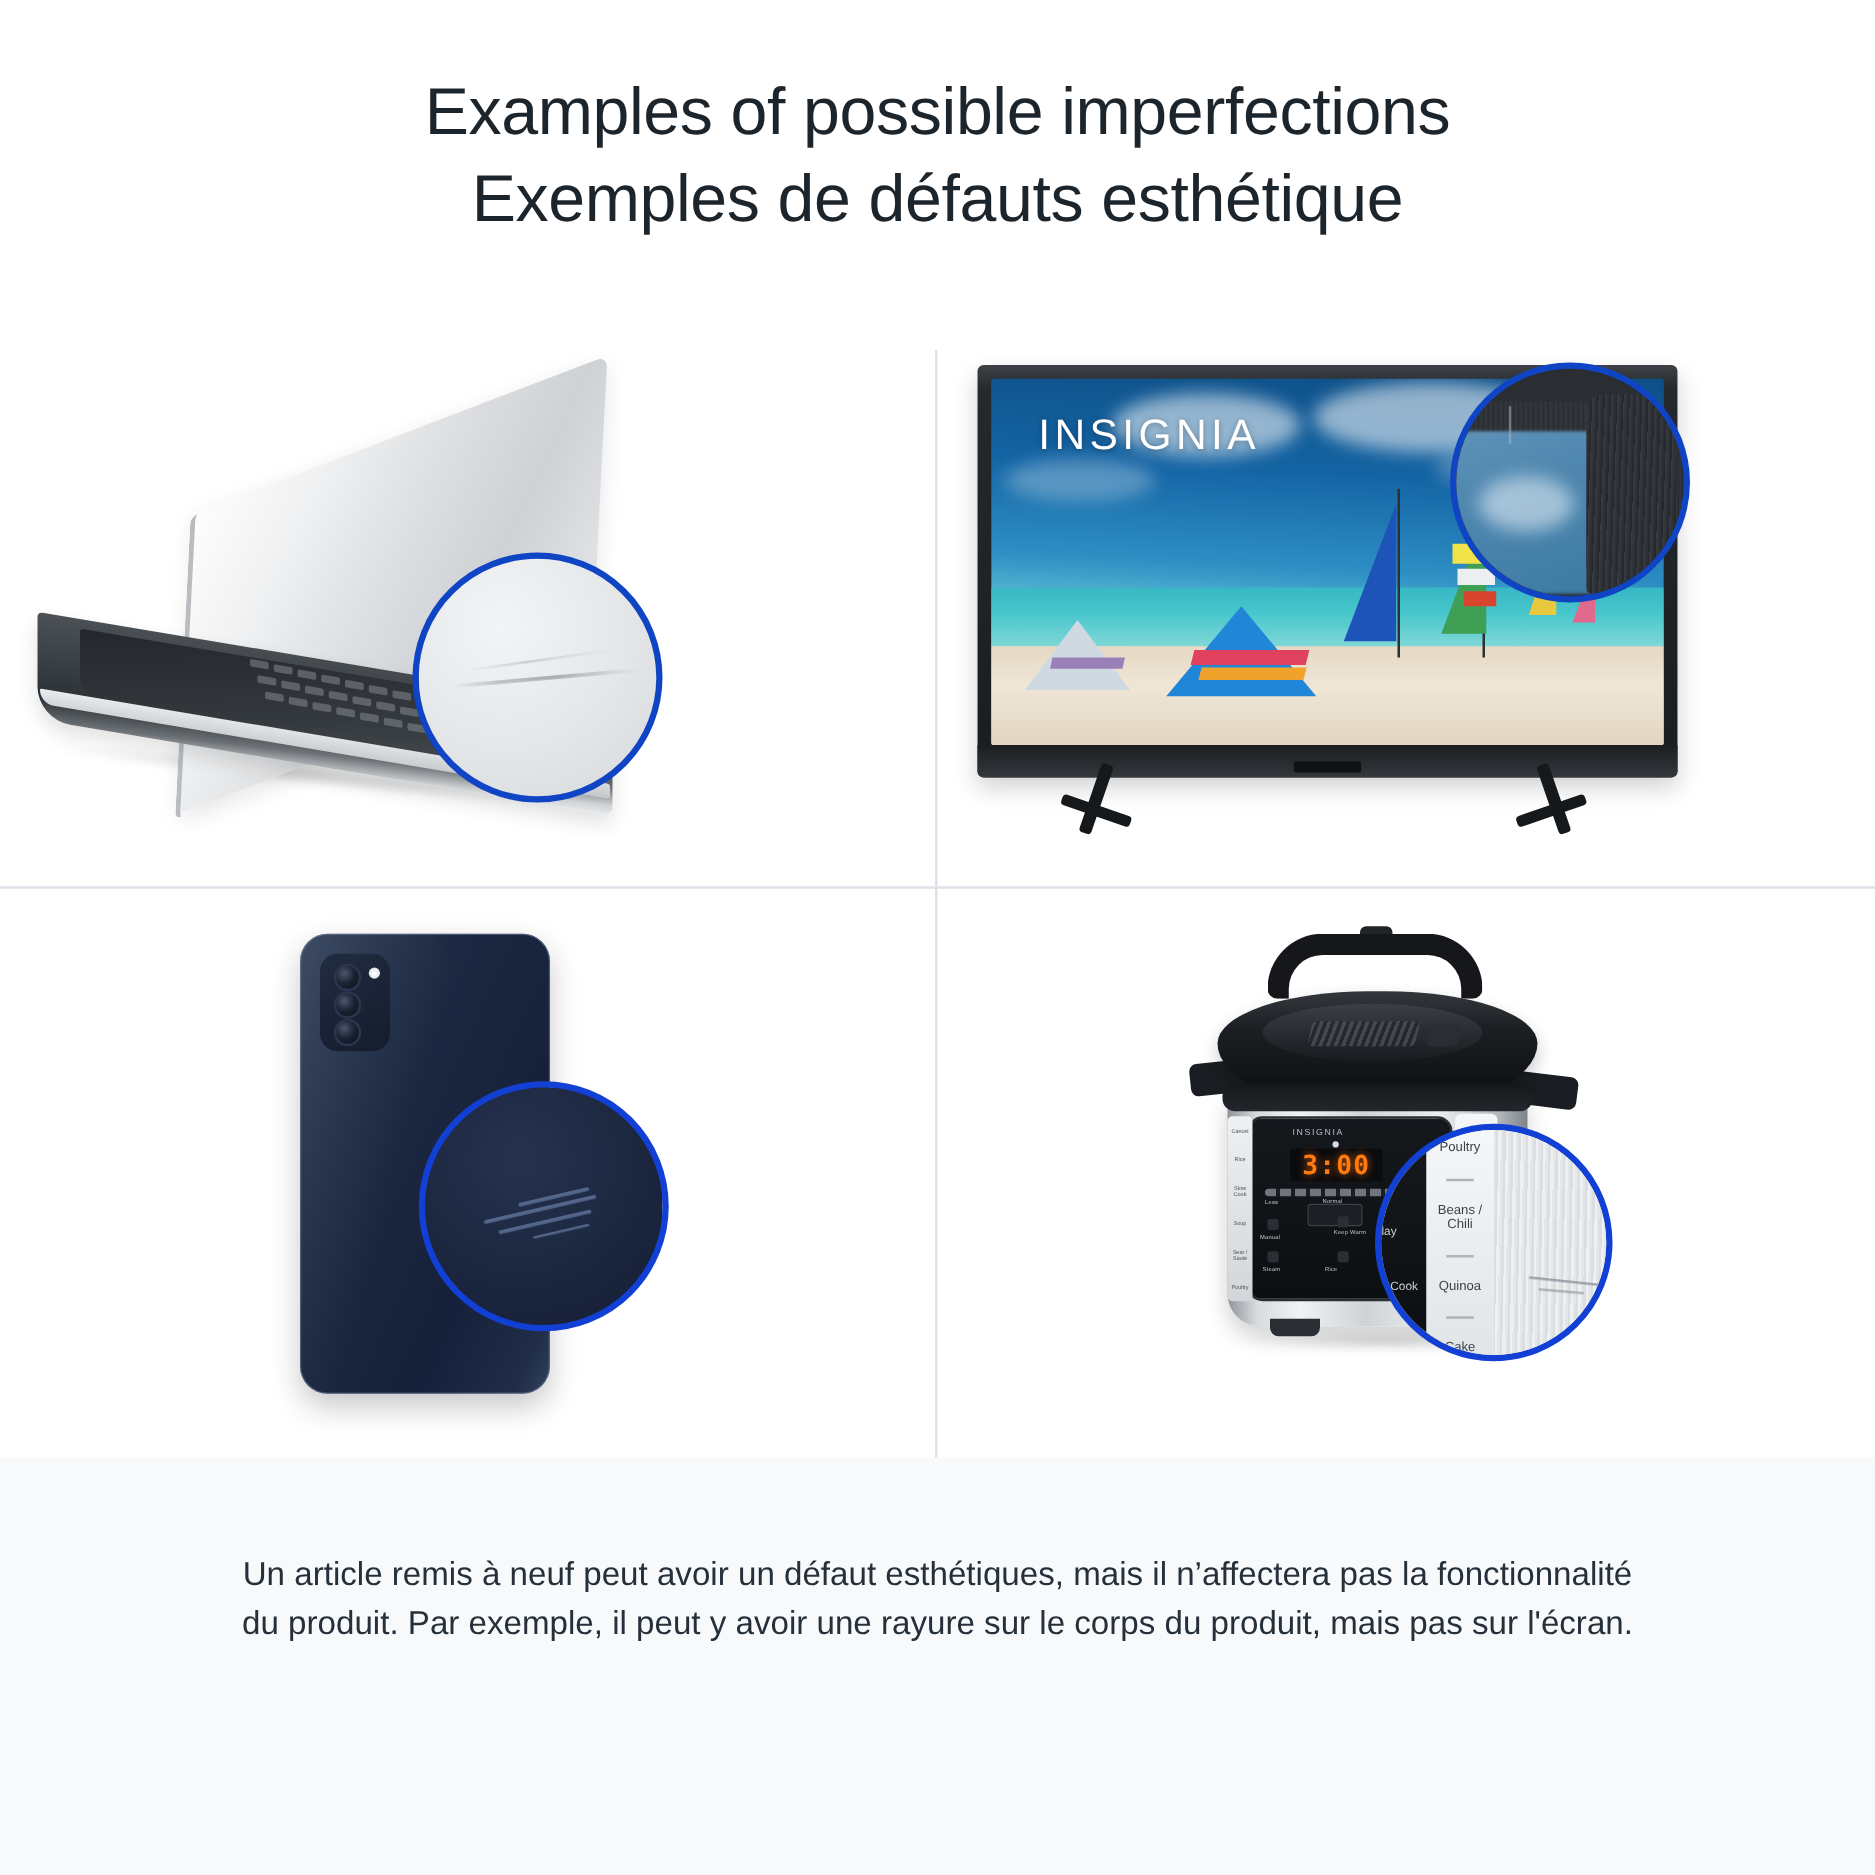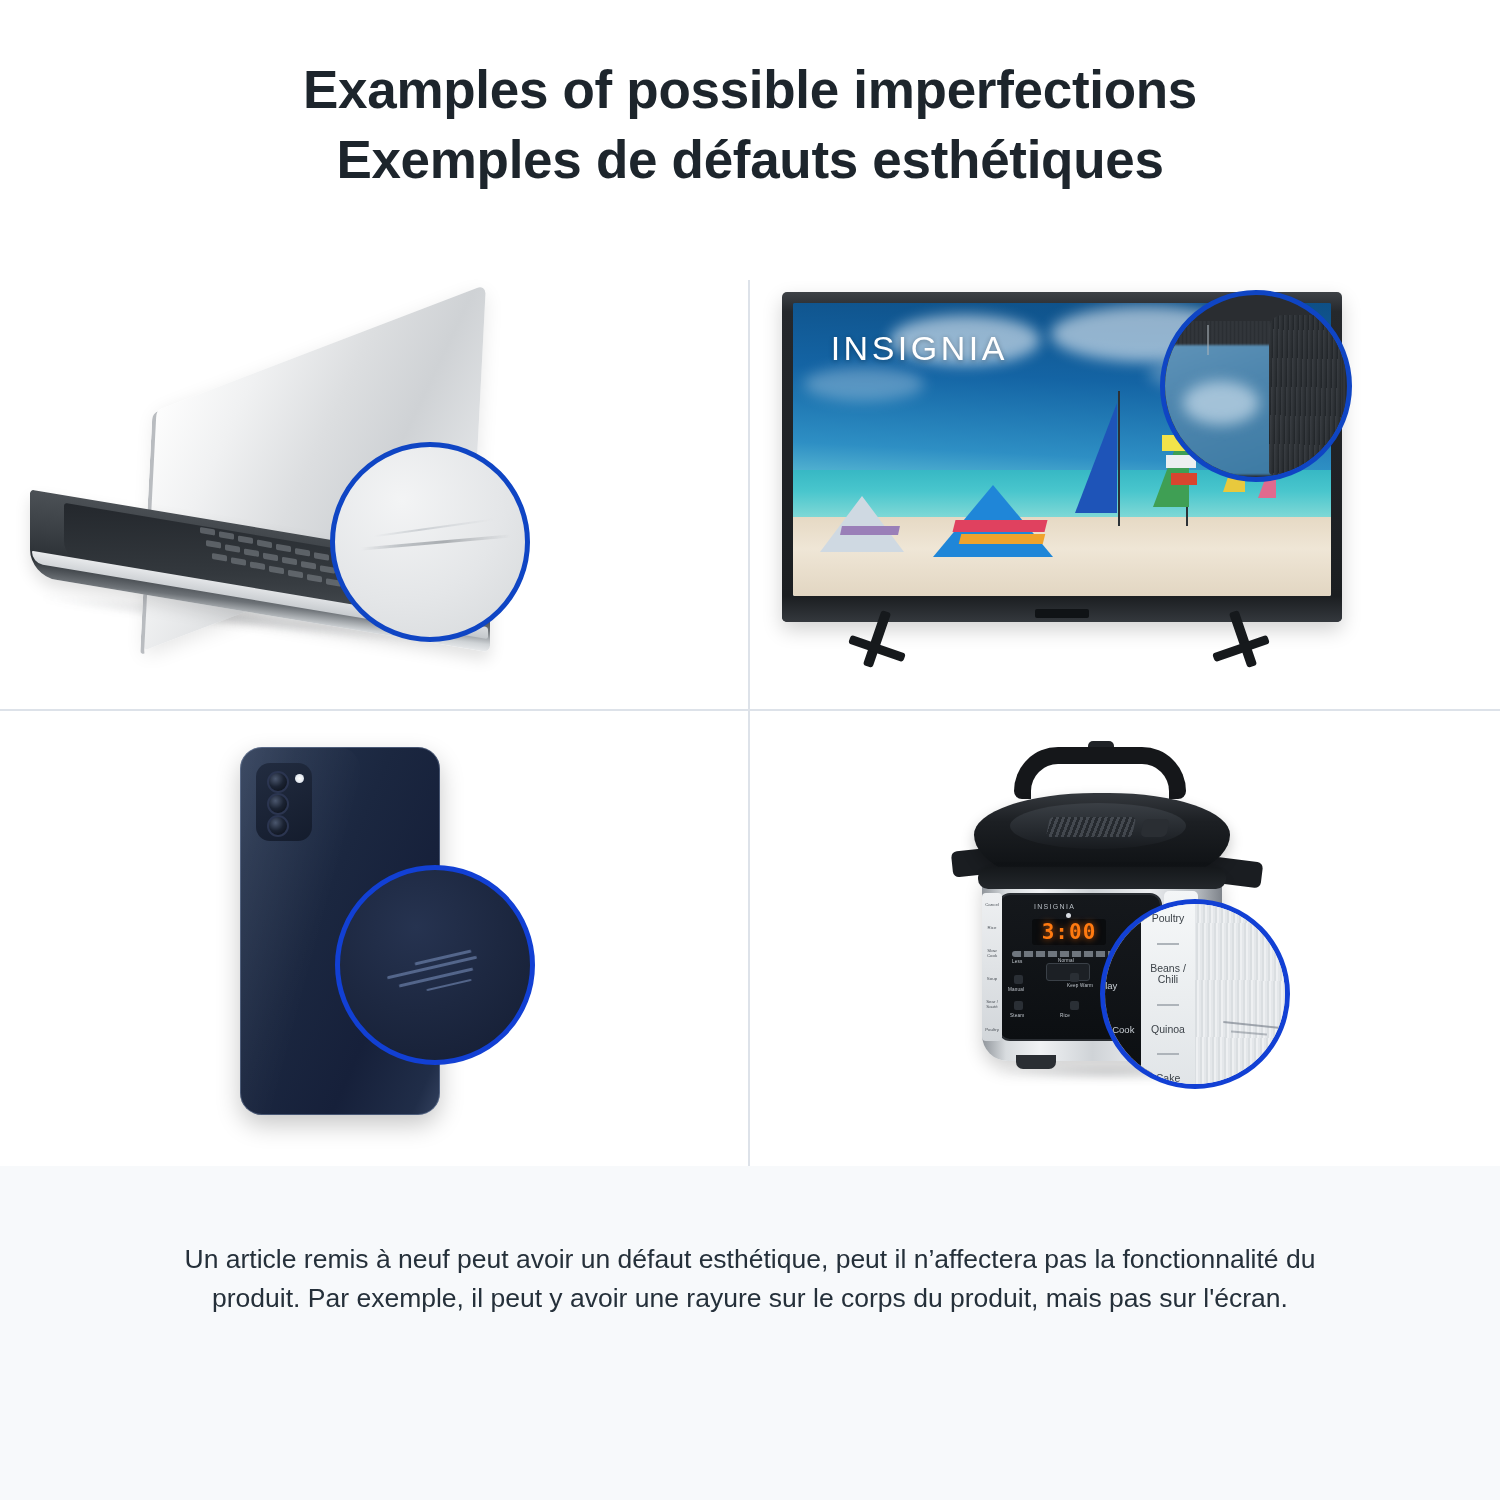--- a/index.html
+++ b/index.html
@@ -8,21 +8,21 @@
     background: #ffffff;
     font-family: "Liberation Sans", sans-serif;
     overflow: hidden;
   }
   .page { position: relative; width: 1500px; height: 1500px; background:#fff; }
 
   
   .header { position:absolute; top:0; left:0; width:1500px; height:250px;
             display:flex; flex-direction:column; align-items:center;
             justify-content:center; background:#fff; }
-  .title-line { color:#1d252c; font-size:53px; font-weight:700; line-height:1.33;
+  .title-line { color:#1d252c; font-size:53px; font-weight:400; line-height:1.33;
                 letter-spacing:-0.3px; white-space:nowrap; }
 
   
   .grid { position:absolute; top:250px; left:0; width:1500px; height:915px; }
   .cell { position:absolute; width:748px; height:457px; overflow:hidden; }
   .cell.tl { left:0;   top:0; }
   .cell.tr { left:752px; top:0; width:748px; }
   .cell.bl { left:0;   top:461px; }
   .cell.br { left:752px; top:461px; width:748px; }
   .vline { position:absolute; left:748px; top:30px; width:2px; height:890px;
@@ -241,21 +241,21 @@
         line-height:1.46;font-weight:400;}
   .para.fr{margin-top:26px;}
 </style>
 </head>
 <body>
 
 <div class="page">
 
   <div class="header">
     <div class="title-line">Examples of possible imperfections</div>
-    <div class="title-line">Exemples de défauts esthétiques</div>
+    <div class="title-line">Exemples de défauts esthétique</div>
   </div>
 
   <div class="grid">
     <div class="vline"></div>
     <div class="hline"></div>
 
     <div class="cell tl">
       <div class="stage">
         <div class="laptop">
           <div class="shadow-l"></div>
@@ -456,16 +456,16 @@
             </div>
             <div class="mc-scuff"></div>
             <div class="mc-scuff2"></div>
           </div>
         </div>
       </div>
     </div>
   </div>
 
   <div class="footer">
-    <p class="para fr">Un article remis à neuf peut avoir un défaut esthétique, peut il n’affectera pas la fonctionnalité du produit. Par exemple, il peut y avoir une rayure sur le corps du produit, mais pas sur l'écran.</p>
+    <p class="para fr">Un article remis à neuf peut avoir un défaut esthétiques, mais il n’affectera pas la fonctionnalité du produit. Par exemple, il peut y avoir une rayure sur le corps du produit, mais pas sur l'écran.</p>
   </div>
 
 </div>
 
 </body></html>

